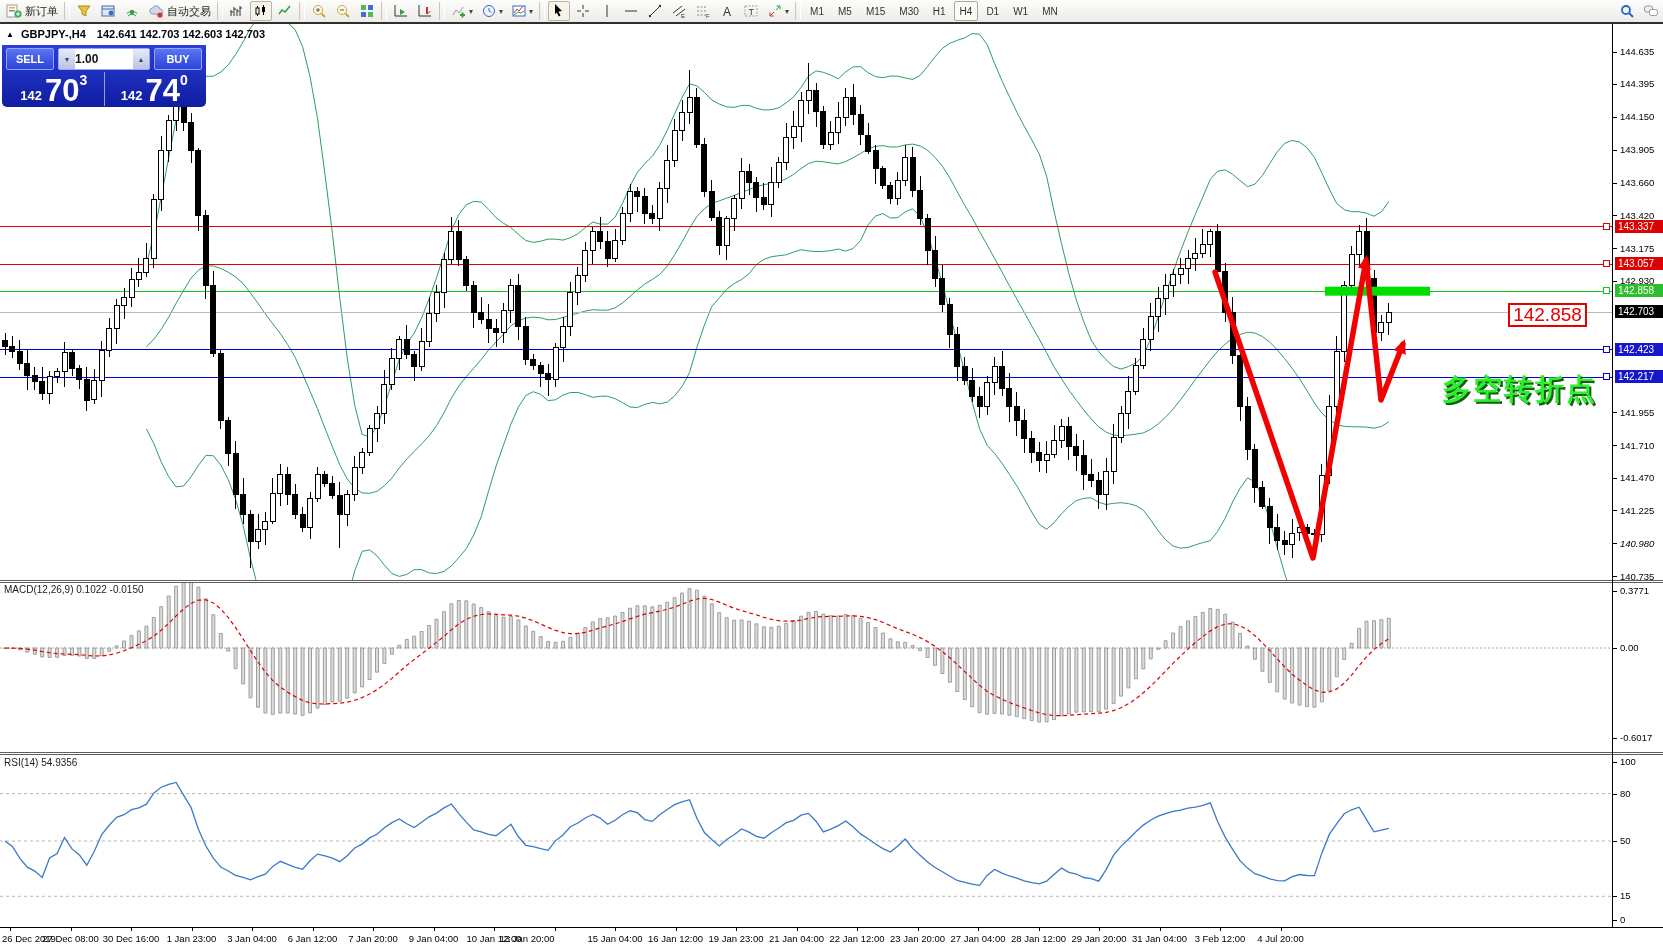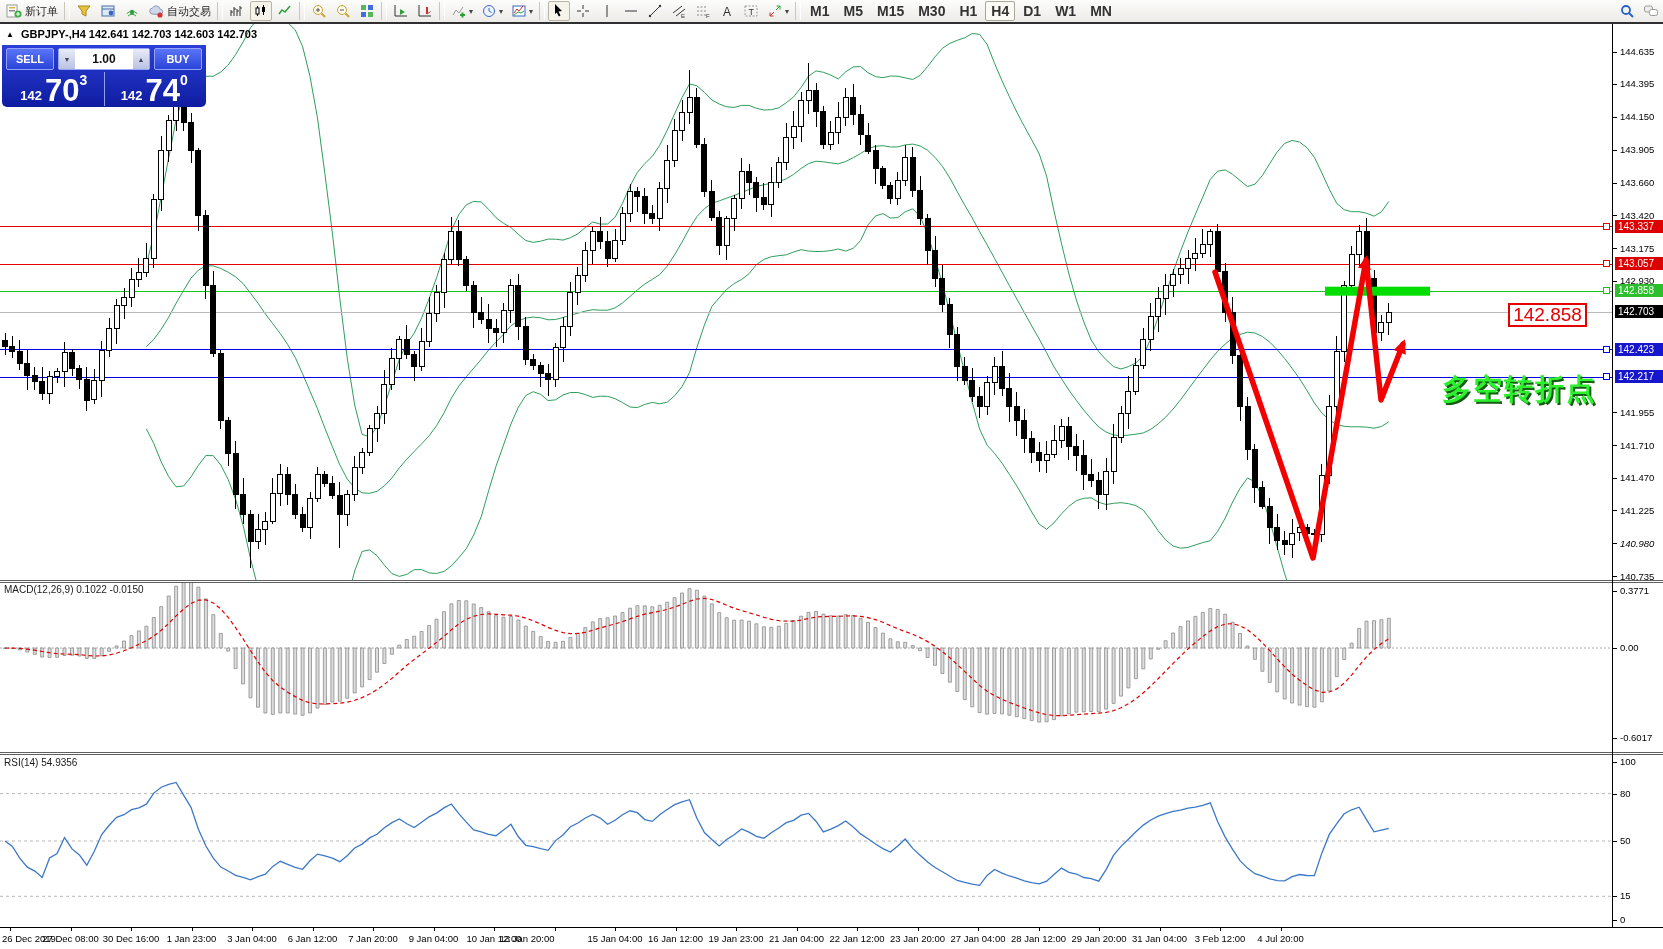--- a/index.html
+++ b/index.html
@@ -10,21 +10,21 @@
  background:linear-gradient(#fdfdfc,#ecebe7);border-bottom:2px solid #2f2f2f;
  display:flex;align-items:center;padding-left:2px}
 .tbtn{height:20px;min-width:22px;display:flex;align-items:center;justify-content:center;
  padding:0 2px;margin:0 1px;border:1px solid transparent;border-radius:2px;cursor:default}
 .tbtn.active{background:#f6f3ea;border:1px solid #b9b4a6}
 .tbtn svg{width:16px;height:16px;display:block}
 .tlabel{font-size:11px;color:#222;margin-left:3px;white-space:nowrap}
 .caret{font-size:8px;color:#444;margin-left:2px}
 .tsep{width:6px;height:18px;margin:0 2px;border-left:1px solid #c9c6bf;border-right:1px solid #fff}
 .tgap{flex:1}
-.tf{font-size:14px;color:#333;padding:4px 5px;font-weight:700}
+.tf{font-size:10px;color:#333;padding:4px 5px;font-weight:400}
 .tf.active{background:#fbfaf4;border:1px solid #aaa79c}
 
 #chart{position:absolute;top:24px;left:0;width:1663px;height:925px;background:#fff}
 #plot{position:absolute;top:0;left:0}
 .sepline{position:absolute;left:0;width:1663px;height:1px;background:#5f5f5f}
 #axisline{position:absolute;left:1612px;top:0;width:1px;height:903px;background:#000}
 #bottomline{position:absolute;left:0;top:903px;width:1663px;height:1px;background:#000}
 
 #price-axis{position:absolute;left:1612px;top:0;width:51px;height:903px}
 .ptick{position:absolute;left:8px;font-size:9.5px;color:#000;white-space:nowrap}
@@ -48,21 +48,21 @@
 #cn-note{position:absolute;left:1442px;top:346px;font-size:29px;font-weight:700;
  letter-spacing:2px;color:#2bf02b;text-shadow:2px 2px 0 #145c14;white-space:nowrap}
 
 #trade-panel{position:absolute;left:2px;top:21px;width:204px;height:62px;
  background:linear-gradient(#2c3ed8,#0e1da0);border-radius:0 0 5px 5px;padding:3px 4px}
 .tp-row1{display:flex;height:22px}
 .tp-sell,.tp-buy{width:48px;height:22px;border:1px solid #93a5ff;border-radius:2px;
  background:linear-gradient(#5a74f8,#2a44d8);color:#fff;font-size:11px;font-weight:700;cursor:pointer}
 .tp-vol{flex:1;display:flex;margin:0 4px;height:22px;background:#fff;border:1px solid #93a5ff;border-radius:2px;overflow:hidden}
 .tp-spin{width:16px;border:none;background:linear-gradient(#e8ecf8,#b9c2e2);color:#445;font-size:7px;cursor:pointer}
-.tp-input{flex:1;border:none;outline:none;text-align:center;font-size:12px;font-weight:700;color:#111;min-width:0}
+.tp-input{flex:1;border:none;outline:none;text-align:left;font-size:12px;font-weight:700;color:#111;min-width:0}
 .tp-row2{display:flex;height:34px;margin-top:2px}
 .tp-price{flex:1;display:flex;align-items:flex-end;justify-content:center;color:#fff;cursor:pointer}
 .tp-small{font-size:13px;font-weight:700;margin:0 3px 3px 0}
 .tp-big{font-size:31px;font-weight:700;line-height:30px}
 .tp-sup{font-size:14px;font-weight:700;align-self:flex-start;margin-top:0}
 .tp-div{width:1px;background:#8fa0ef;margin:0 2px}
 </style>
 </head>
 <body>
 
@@ -374,21 +374,21 @@
   <div class="sepline" style="top:556px"></div>
   <div class="sepline" style="top:558px"></div>
   <div class="sepline" style="top:728px"></div>
   <div class="sepline" style="top:730px"></div>
   <div id="axisline"></div>
   <div id="bottomline"></div>
 
   <div id="symbol-bar">
     <span class="coll">▲</span>
     <span>GBPJPY-,H4</span>
-    <span style="margin-left:0">142.641 142.703 142.603 142.703</span>
+    <span style="margin-left:8px">142.641 142.703 142.603 142.703</span>
   </div>
 
   <div id="trade-panel">
     <div class="tp-row1">
       <button class="tp-sell">SELL</button>
       <div class="tp-vol">
         <button class="tp-spin">▼</button>
         <input class="tp-input" value="1.00" style="">
         <button class="tp-spin">▲</button>
       </div>

